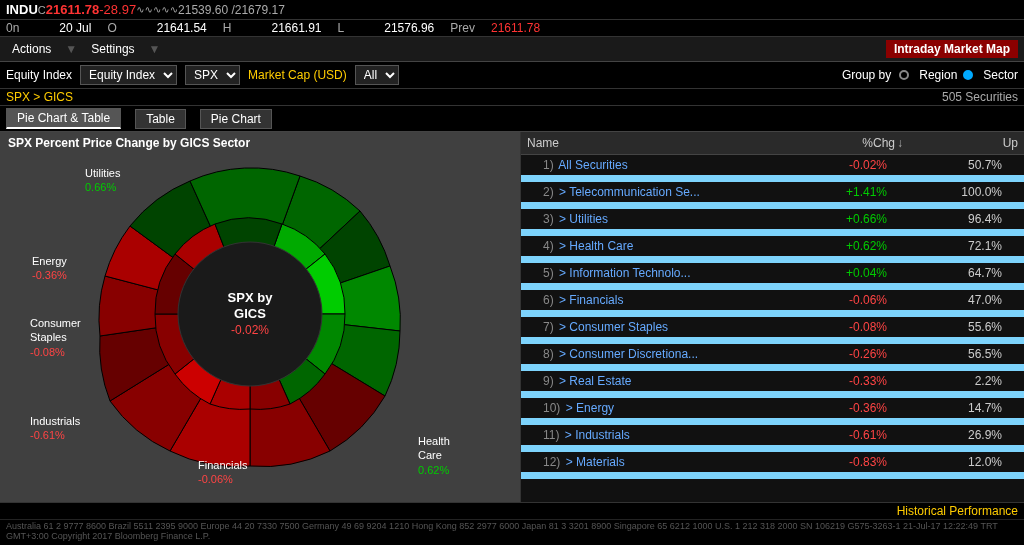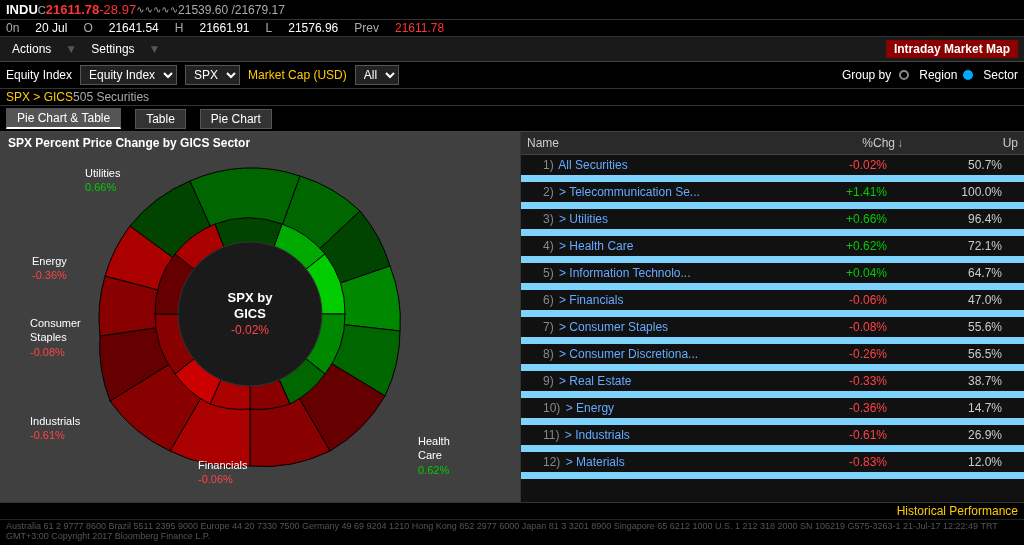--- a/index.html
+++ b/index.html
@@ -30,21 +30,21 @@
 
     .ticker-bar2 {
       background: #000;
       padding: 1px 6px;
       display: flex;
       align-items: center;
       gap: 16px;
       border-bottom: 1px solid #333;
     }
     .tb2-item { color: #aaa; font-size: 12px; }
-    .tb2-val { color: #fff; font-size: 12px; }
+    .tb2-val { color: #fff; font-size: 12px; margin-left: 24px; }
     .tb2-prev { color: #aaa; font-size: 12px; }
     .tb2-prev-val { color: #ff3333; font-size: 12px; }
 
     
     .menu-bar {
       background: #1a1a1a;
       padding: 3px 6px;
       display: flex;
       align-items: center;
       gap: 8px;
@@ -90,21 +90,21 @@
     .radio-item { display: flex; align-items: center; gap: 10px; color: #fff; font-size: 12px; cursor: pointer; }
     .radio-dot { width: 10px; height: 10px; border-radius: 50%; border: 2px solid #888; display: inline-block; }
     .radio-dot.selected { background: #00aaff; border-color: #00aaff; }
 
     
     .breadcrumb-bar {
       background: #000;
       padding: 1px 6px;
       display: flex;
       align-items: center;
-      justify-content: flex-start;
+      justify-content: space-between;
       border-bottom: 1px solid #333;
     }
     .breadcrumb { color: #ffcc00; font-size: 12px; }
     .securities-count { color: #aaa; font-size: 12px; }
 
     
     .tabs-bar {
       background: #000;
       padding: 2px 6px;
       display: flex;
@@ -464,21 +464,21 @@
       </td>
       <td class="pct-neg">-0.26%</td>
       <td class="up-col">56.5%</td>
     </tr>
           <tr>
       <td class="name-col">
         <span class="row-num">9)</span>
         <span>&gt; Real Estate</span>
       </td>
       <td class="pct-neg">-0.33%</td>
-      <td class="up-col">38.7%</td>
+      <td class="up-col">2.2%</td>
     </tr>
           <tr>
       <td class="name-col">
         <span class="row-num">10)</span>
         <span>&gt; Energy</span>
       </td>
       <td class="pct-neg">-0.36%</td>
       <td class="up-col">14.7%</td>
     </tr>
           <tr>

